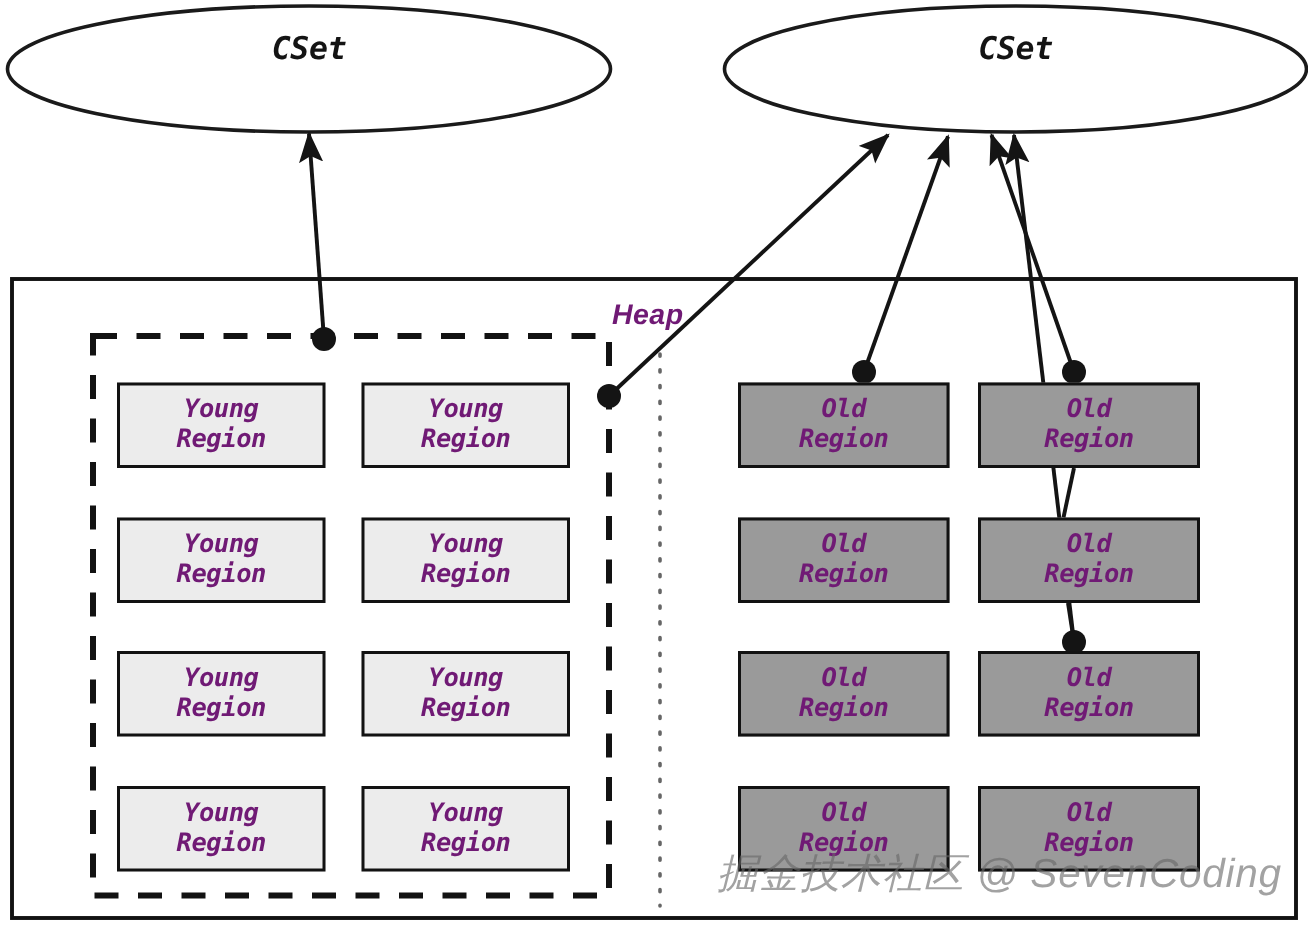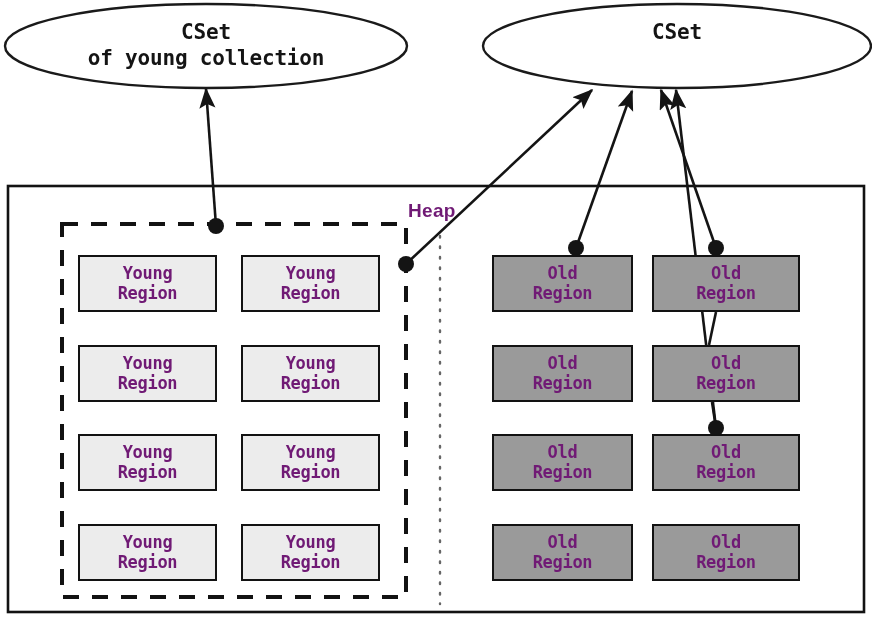--- a/index.html
+++ b/index.html
@@ -7,20 +7,21 @@
     padding: 0;
     background: #ffffff;
   }
   #canvas {
     position: relative;
     width: 872px;
     height: 620px;
     background: #ffffff;
     overflow: hidden;
     font-family: "DejaVu Sans Mono", monospace;
+    font-style: italic;
   }
   svg.layer {
     position: absolute;
     left: 0;
     top: 0;
     width: 872px;
     height: 620px;
     pointer-events: none;
   }
   .cset-label {
@@ -115,21 +116,20 @@
         <circle cx="216" cy="226" r="8" fill="#141414"></circle>
         <circle cx="406" cy="264" r="8" fill="#141414"></circle>
         <circle cx="576" cy="248" r="8" fill="#141414"></circle>
         <circle cx="716" cy="248" r="8" fill="#141414"></circle>
         <circle cx="716" cy="428" r="8" fill="#141414"></circle>
       </g>
   </svg>
 
   <div class="cset-label" id="label-young" style="left: 5px; top: 20px; width: 402px;">
     <span class="cset-title">CSet</span>
-    <span class="cset-sub">of young collection</span>
   </div>
 
   <div class="cset-label" id="label-mixed" style="left: 483px; top: 20px; width: 388px;">
     <span class="cset-title">CSet</span>
   </div>
 
   <div class="heap-label">Heap</div>
 
   <div id="region-host">
       <div class="region region-young" style="left: 78px; top: 255px; width: 139px; height: 57px;">
@@ -191,14 +191,15 @@
       <div class="region region-old" style="left: 492px; top: 524px; width: 141px; height: 57px;">
         <span>Old</span>
         <span>Region</span>
       </div>
       <div class="region region-old" style="left: 652px; top: 524px; width: 148px; height: 57px;">
         <span>Old</span>
         <span>Region</span>
       </div>
     </div>
 
+  <div class="watermark">掘金技术社区 @ SevenCoding</div>
 
 </div>
 
 </body></html>

